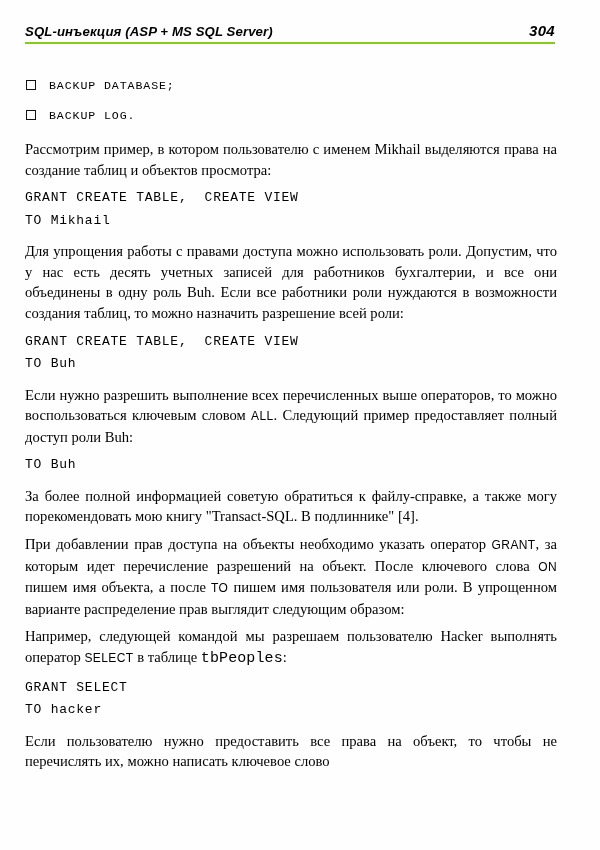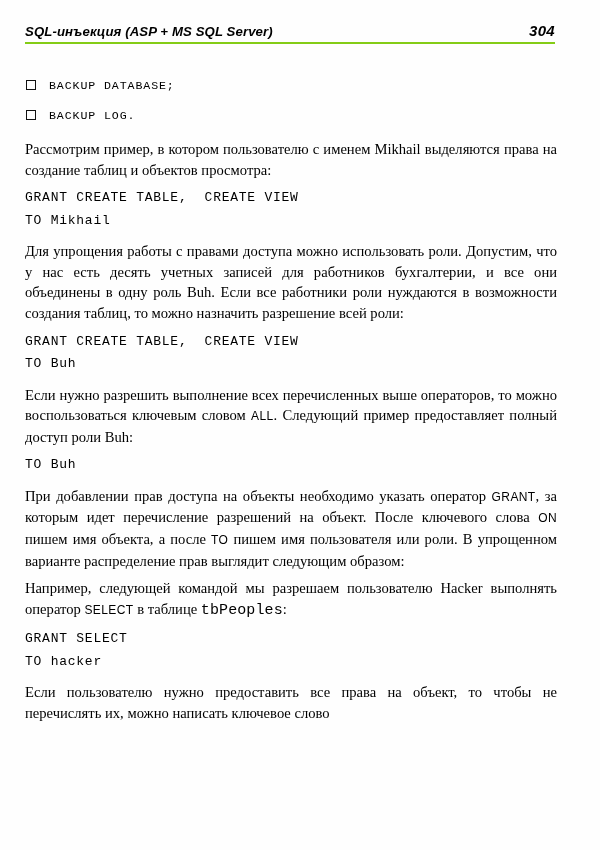--- a/index.html
+++ b/index.html
@@ -158,20 +158,21 @@
       <div class="code-line">GRANT CREATE TABLE,  CREATE VIEW</div>
       <div class="code-line">TO Buh</div>
     </div>
 
     <p class="para"><span>Если нужно разрешить выполнение всех перечисленных выше операторов, то можно воспользоваться ключевым словом </span><span class="kw">ALL</span><span>. Следующий пример предоставляет полный доступ роли Buh:</span></p>
 
     <div class="code-block">
       <div class="code-line">TO Buh</div>
     </div>
 
+    <p class="para">За более полной информацией советую обратиться к файлу-справке, а также могу порекомендовать мою книгу "Transact-SQL. В подлиннике" [4].</p>
 
     <p class="para"><span>При добавлении прав доступа на объекты необходимо указать оператор </span><span class="kw">GRANT</span><span>, за которым идет перечисление разрешений на объект. После ключевого слова </span><span class="kw">ON</span><span> пишем имя объекта, а после </span><span class="kw">TO</span><span> пишем имя пользователя или роли. В упрощенном варианте распределение прав выглядит следующим образом:</span></p>
 
 
     <p class="para"><span>Например, следующей командой мы разрешаем пользователю Hacker выполнять оператор </span><span class="kw">SELECT</span><span> в таблице </span><span class="kwl">tbPeoples</span><span>:</span></p>
 
     <div class="code-block">
       <div class="code-line">GRANT SELECT</div>
       <div class="code-line">TO hacker</div>
     </div>

